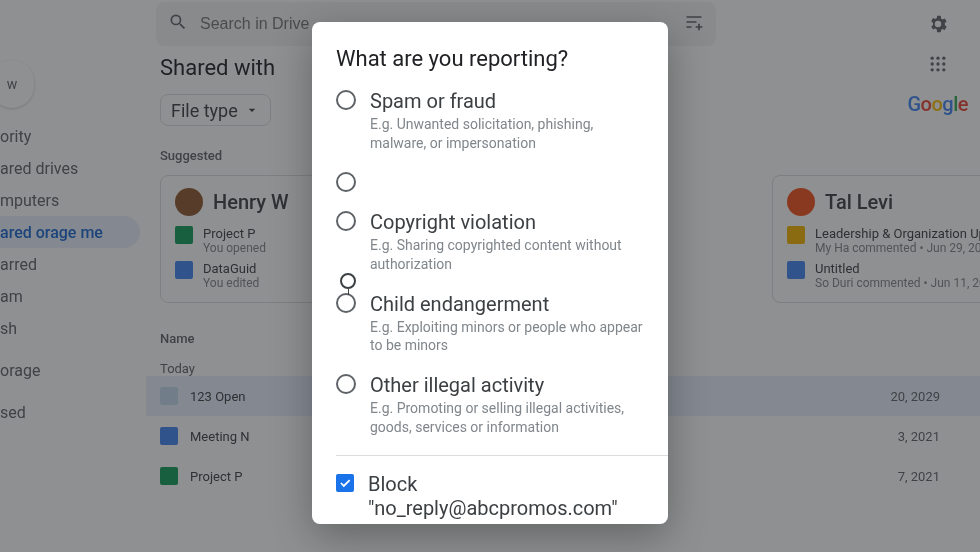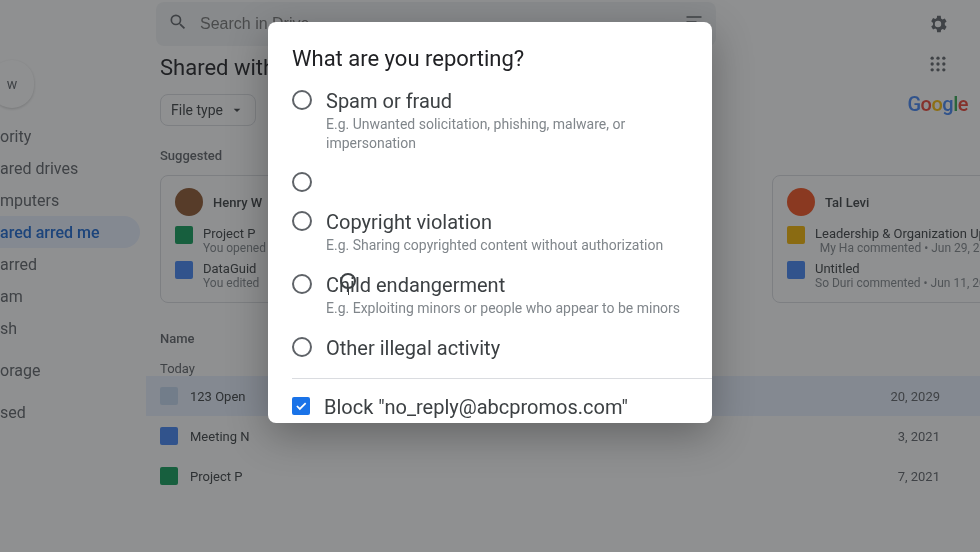--- a/index.html
+++ b/index.html
@@ -40,56 +40,56 @@
     padding-right:10px; border-radius:0 16px 16px 0;
   }
   .nav-item.selected { background:#e8f0fe; color:#1967d2; font-weight:500; }
   .main {
     position:absolute; left:160px; right:0; top:55px;
   }
   .page-title { font-size:22px; color:#202124; }
   .chips { margin-top:14px; display:flex; gap:8px; }
   .chip {
     display:flex; align-items:center; gap:6px; border:1px solid #dadce0; border-radius:8px;
-    height:32px; padding:0 10px; font-size:14px; color:#3c4043;
+    height:32px; padding:0 10px; font-size:18px; color:#3c4043;
   }
   .chip svg { width:16px; height:16px; }
   .section-header { font-size:13px; color:#5f6368; font-weight:500; margin-top:22px; }
   .cards { display:flex; gap:16px; margin-top:12px; }
   .card {
     width:280px; border:1px solid #dadce0; border-radius:8px; padding:12px 14px;
     flex-shrink:0;
   }
   .card.shift-right { margin-left:316px; }
   .person-row { display:flex; align-items:center; gap:10px; margin-bottom:10px; }
   .avatar { width:28px; height:28px; border-radius:50%; background:#a142f4; display:flex;align-items:center;justify-content:center;color:#fff;font-size:12px;}
-  .person-name { font-size:13px; color:#3c4043; font-weight:500; }
+  .person-name { font-size:20px; color:#3c4043; font-weight:500; }
   .file-row { display:flex; align-items:flex-start; gap:10px; margin-top:6px; }
   .doc-icon { width:18px; height:18px; border-radius:2px; display:flex;align-items:center;justify-content:center;}
   .doc-icon.sheets{background:#0f9d58;} .doc-icon.docs{background:#4285F4;} .doc-icon.slides{background:#f4b400;}
   .doc-icon.word{background:#c5d9f1;}
   .file-text { display:flex; flex-direction:column; }
   .file-name { font-size:13px; color:#3c4043; }
-  .file-sub { font-size:12px; color:#80868b;text-align:center; }
+  .file-sub { font-size:12px; color:#80868b; }
   .columns { display:flex; gap:220px; margin-top:26px; font-size:13px; color:#5f6368; font-weight:500; align-items:center; }
   .sort-arrow { margin-left:40px; }
   .group-label { font-size:13px; color:#5f6368; margin-top:14px; }
   .list-row {
     height:40px; display:flex; align-items:center; gap:12px; font-size:13px; color:#3c4043;
     padding-left:14px; margin-left:-14px;
   }
   .list-row.selected { background:#e8f0fe; }
   .row-date { margin-left:auto; margin-right:40px; color:#5f6368; font-size:13px; }
 
   .overlay {
     position:absolute; inset:0; background:rgba(32,33,36,.5);
     display:flex; align-items:flex-start; justify-content:center;
   }
   .modal {
-    margin-top:22px; width:444px; background:#fff; border-radius:8px;
+    margin-top:22px; width:356px; background:#fff; border-radius:8px;
     box-shadow:0 12px 40px rgba(0,0,0,.3);
     padding:24px 24px 4px 24px; max-height:520px; overflow:hidden;
   }
   .modal-title { font-size:22px; color:#202124; margin-bottom:18px; font-weight:400; }
   .radio-item { display:flex; gap:14px; margin-bottom:18px; cursor:pointer; }
   .radio-circle {
     width:20px; height:20px; border:2px solid #5f6368; border-radius:50%; flex-shrink:0; margin-top:1px;
   }
   .radio-text { display:flex; flex-direction:column; gap:2px; }
   .radio-label { font-size:20px; color:#3c4043; }
@@ -160,21 +160,21 @@
       <span class="google-logo"><span class="g1">G</span><span class="g2">o</span><span class="g3">o</span><span class="g4">g</span><span class="g5">l</span><span class="g6">e</span></span>
     </div>
   </div>
 
   <div class="sidebar">
     <div class="new-btn">w</div>
     <div class="nav-list" id="nav-list">
         <div class="nav-item">ority</div>
         <div class="nav-item">ared drives</div>
         <div class="nav-item">mputers</div>
-        <div class="nav-item selected">ared arred me</div>
+        <div class="nav-item selected">ared orage me</div>
         <div class="nav-item">arred</div>
         <div class="nav-item">am</div>
         <div class="nav-item">sh</div>
         <div style="height: 10px;"></div>
         <div class="nav-item">orage</div>
         <div style="height: 10px;"></div>
         <div class="nav-item">sed</div>
       </div>
   </div>
 
@@ -291,20 +291,21 @@
           <div class="radio-circle"></div>
           <div class="radio-text">
             <span class="radio-label">Child endangerment</span>
             <span class="radio-desc">E.g. Exploiting minors or people who appear to be minors</span>
           </div>
         </div>
         <div class="radio-item">
           <div class="radio-circle"></div>
           <div class="radio-text">
             <span class="radio-label">Other illegal activity</span>
+            <span class="radio-desc">E.g. Promoting or selling illegal activities, goods, services or information</span>
           </div>
         </div>
       </div>
     <div class="divider"></div>
     <div class="check-item">
       <div class="checkbox">
         <svg viewBox="0 0 24 24">
             <path d="M5 12l5 5L20 7"></path>
           </svg>
       </div>

